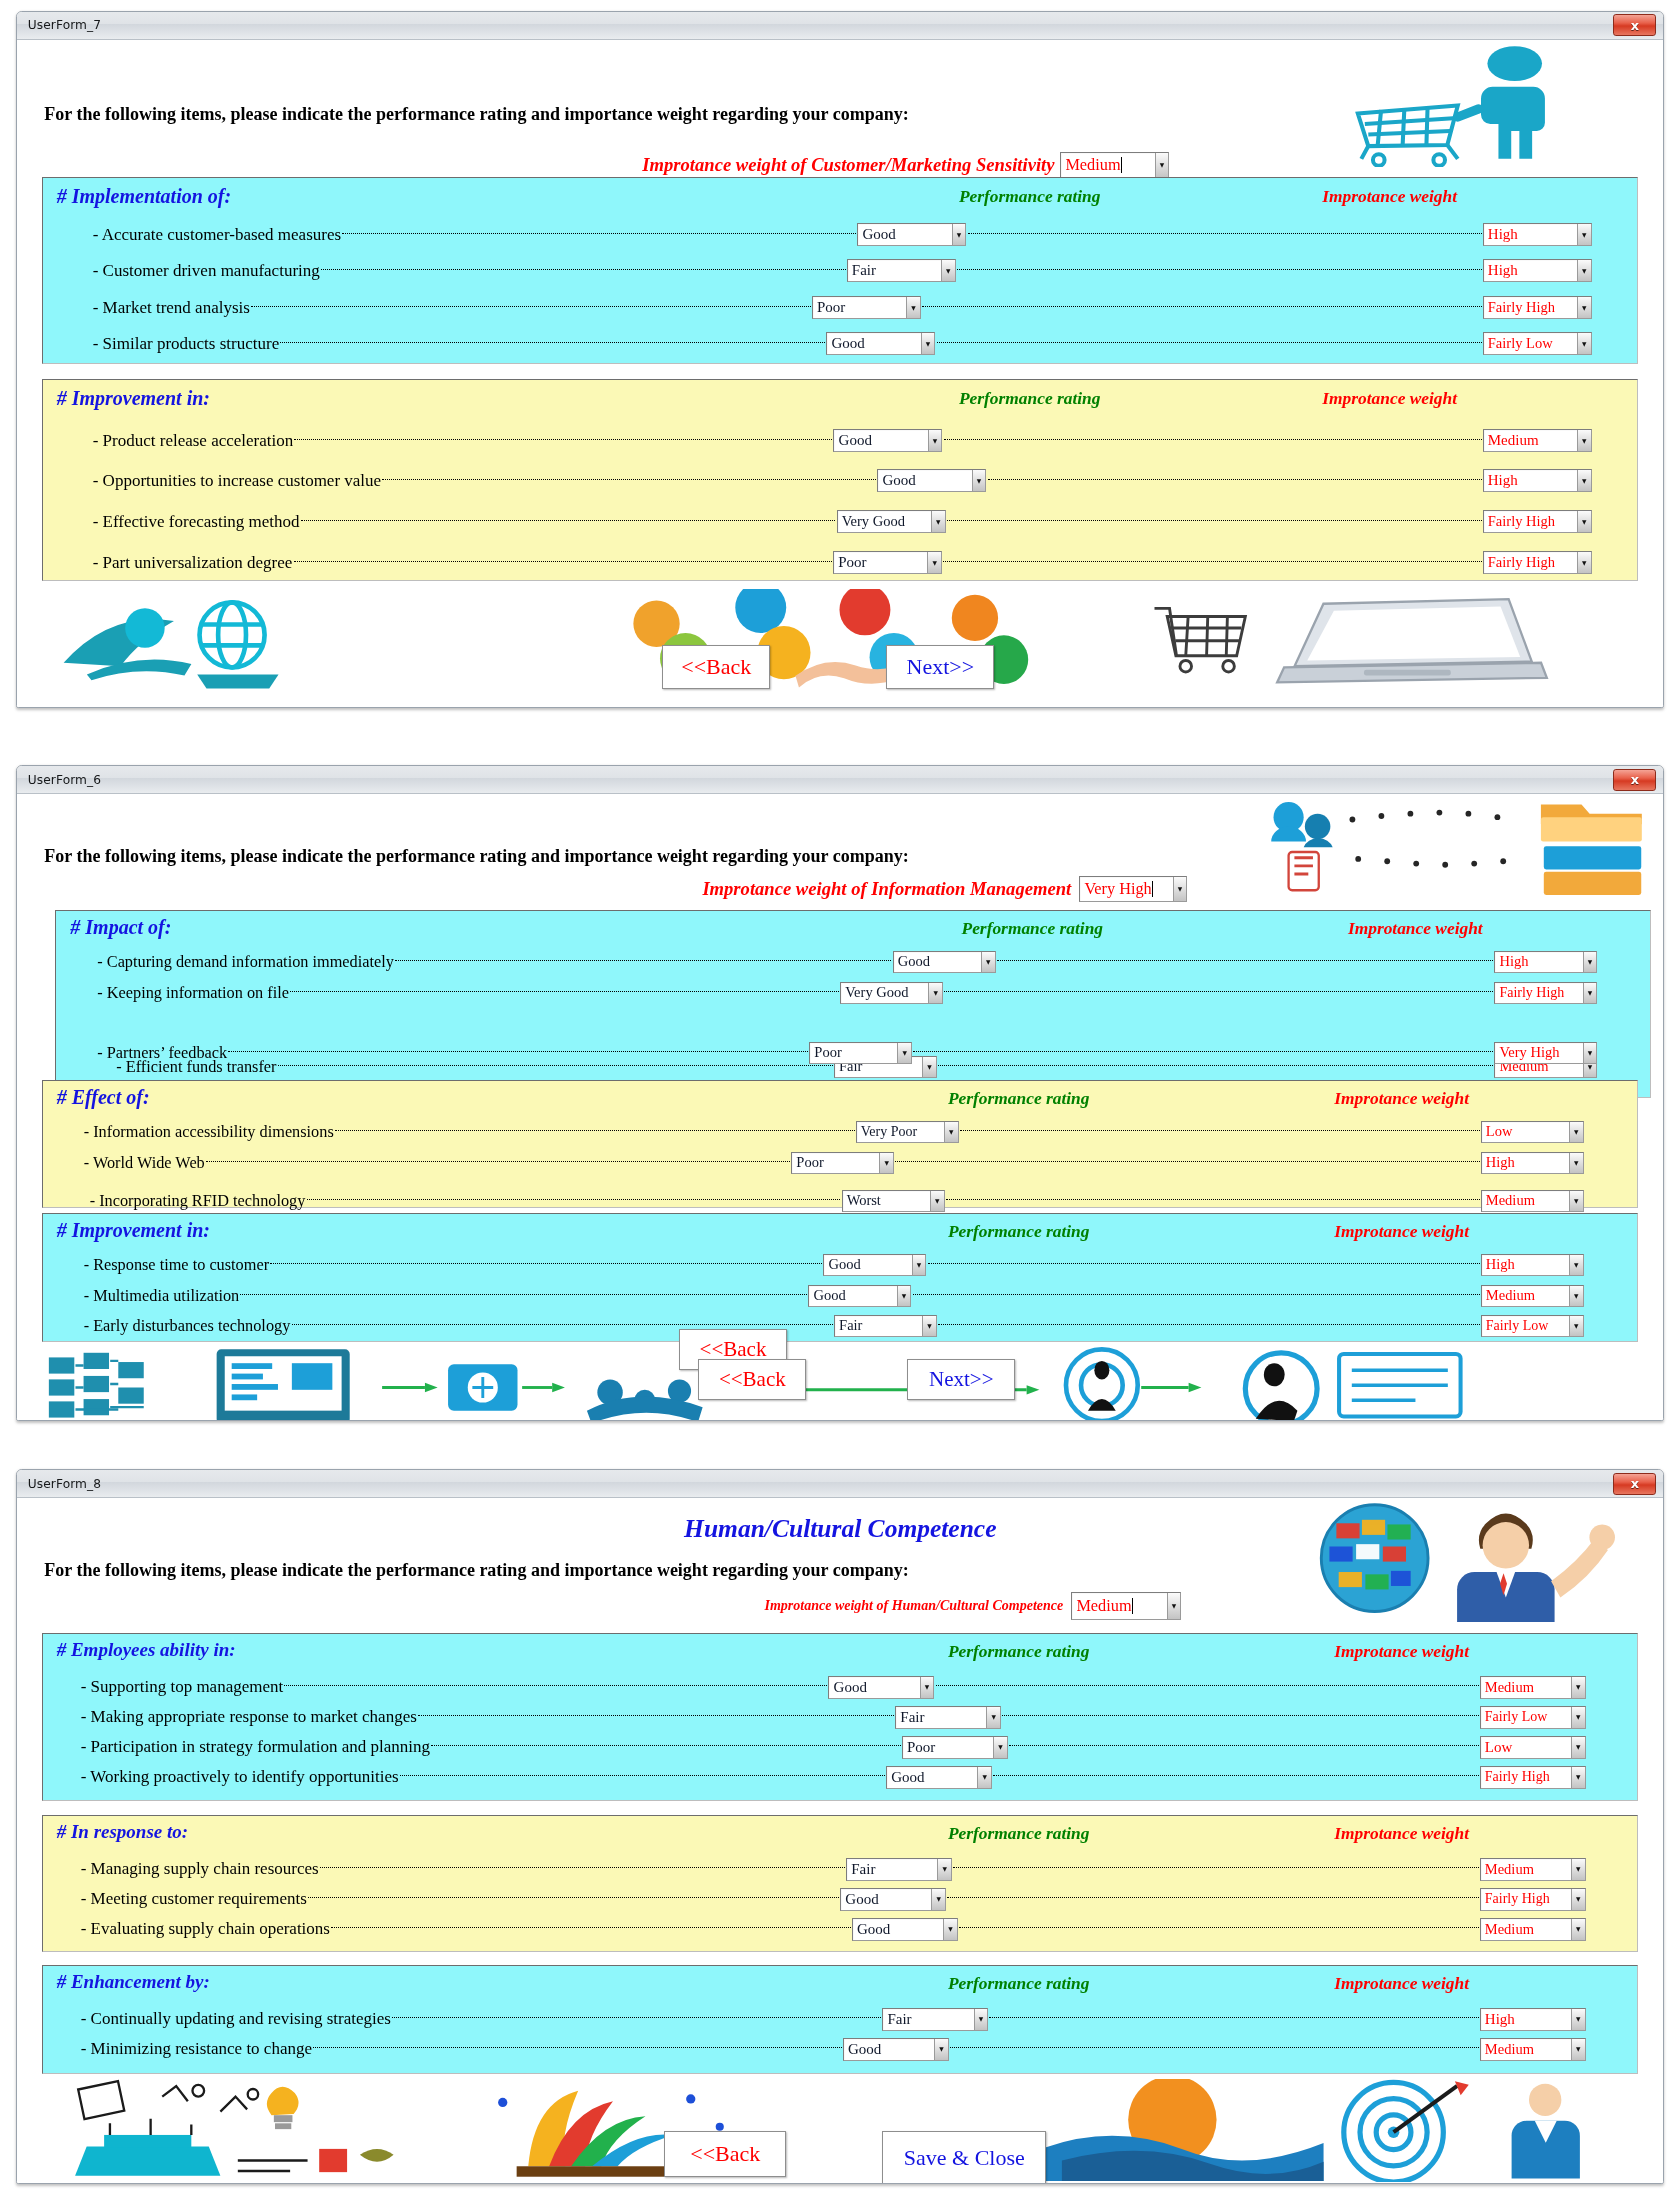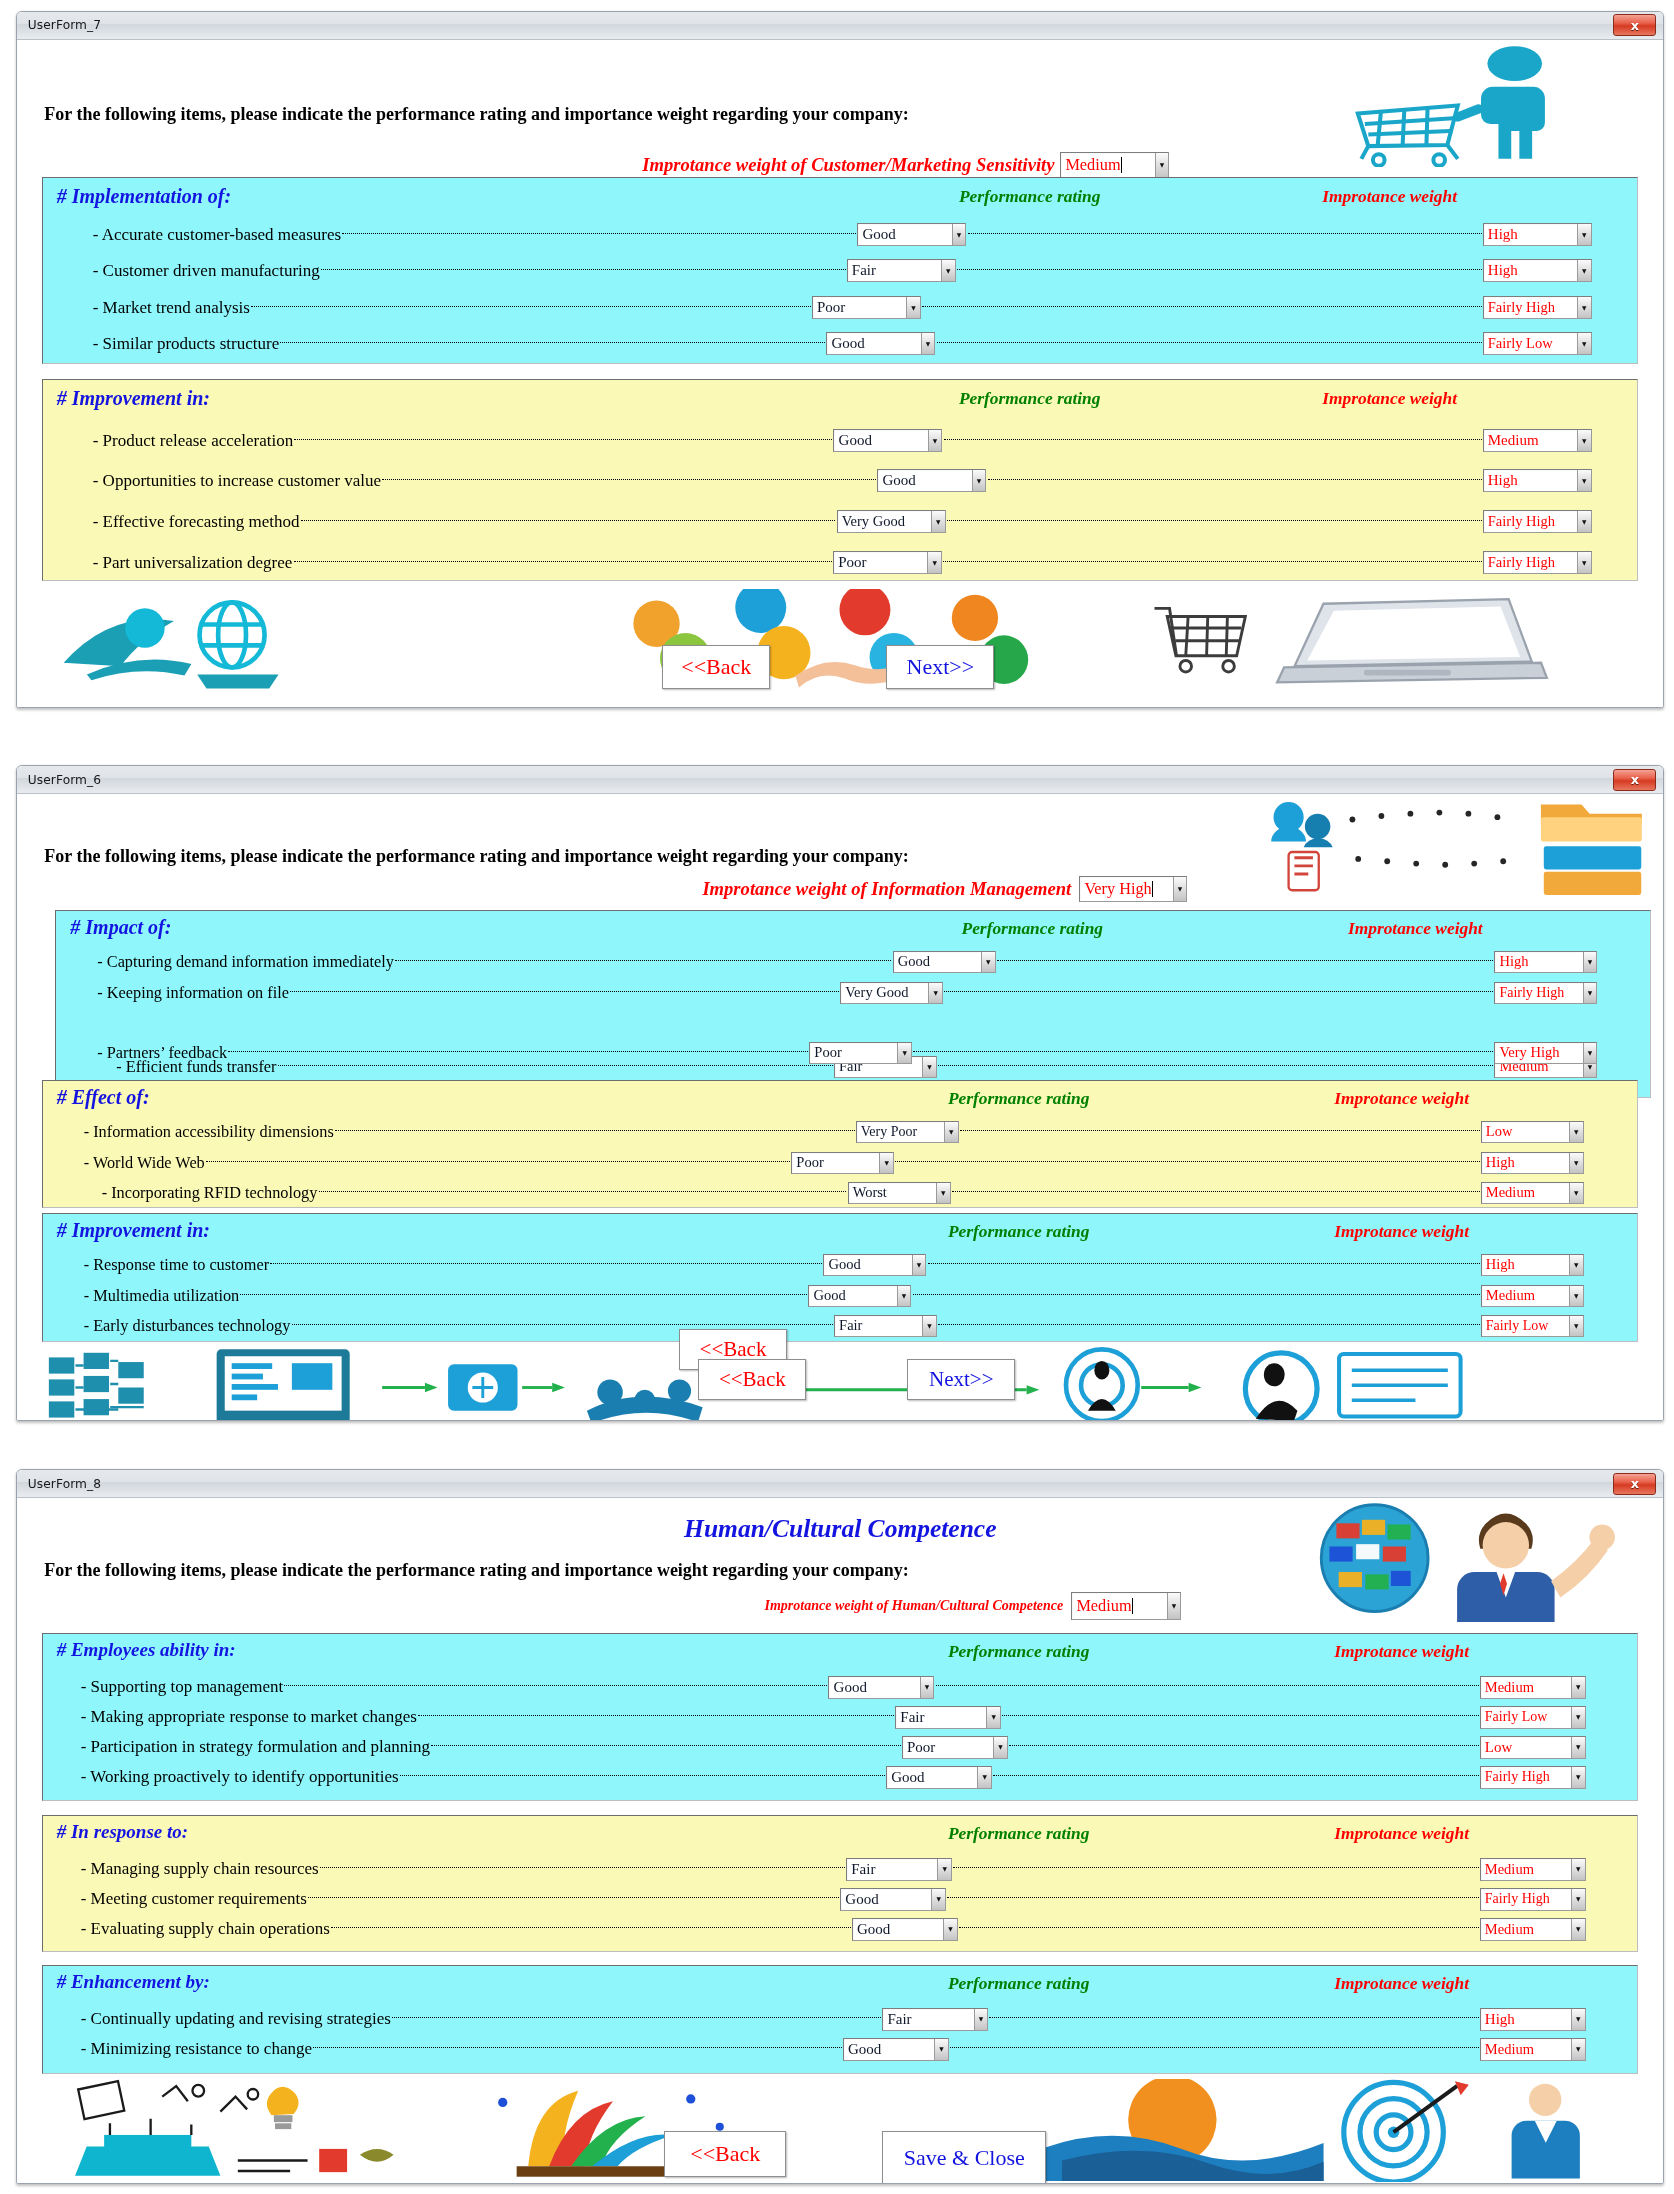--- a/index.html
+++ b/index.html
@@ -566,21 +566,21 @@
           <span class="val">Poor</span>
           <span class="arrow">▼</span>
         </span>
         <span class="leader"></span>
         <span class="combo weight" style="width:103px; height:22px; font-size:14.5px;">
           <span class="val">High</span>
           <span class="arrow">▼</span>
         </span>
       </div>
 
-      <div class="item-row" style="top:100px; padding:0 53px 0 47px; height:23px;margin-left:12px;">
+      <div class="item-row" style="top:108px; padding:0 53px 0 47px; height:23px;">
         <span class="item-label" style="font-size:16.3px;">- Incorporating RFID technology</span>
         <span class="leader"></span>
         <span class="combo perf" style="width:103px; height:22px; font-size:14.5px;">
           <span class="val">Worst</span>
           <span class="arrow">▼</span>
         </span>
         <span class="leader"></span>
         <span class="combo weight" style="width:103px; height:22px; font-size:14.5px;">
           <span class="val">Medium</span>
           <span class="arrow">▼</span>

